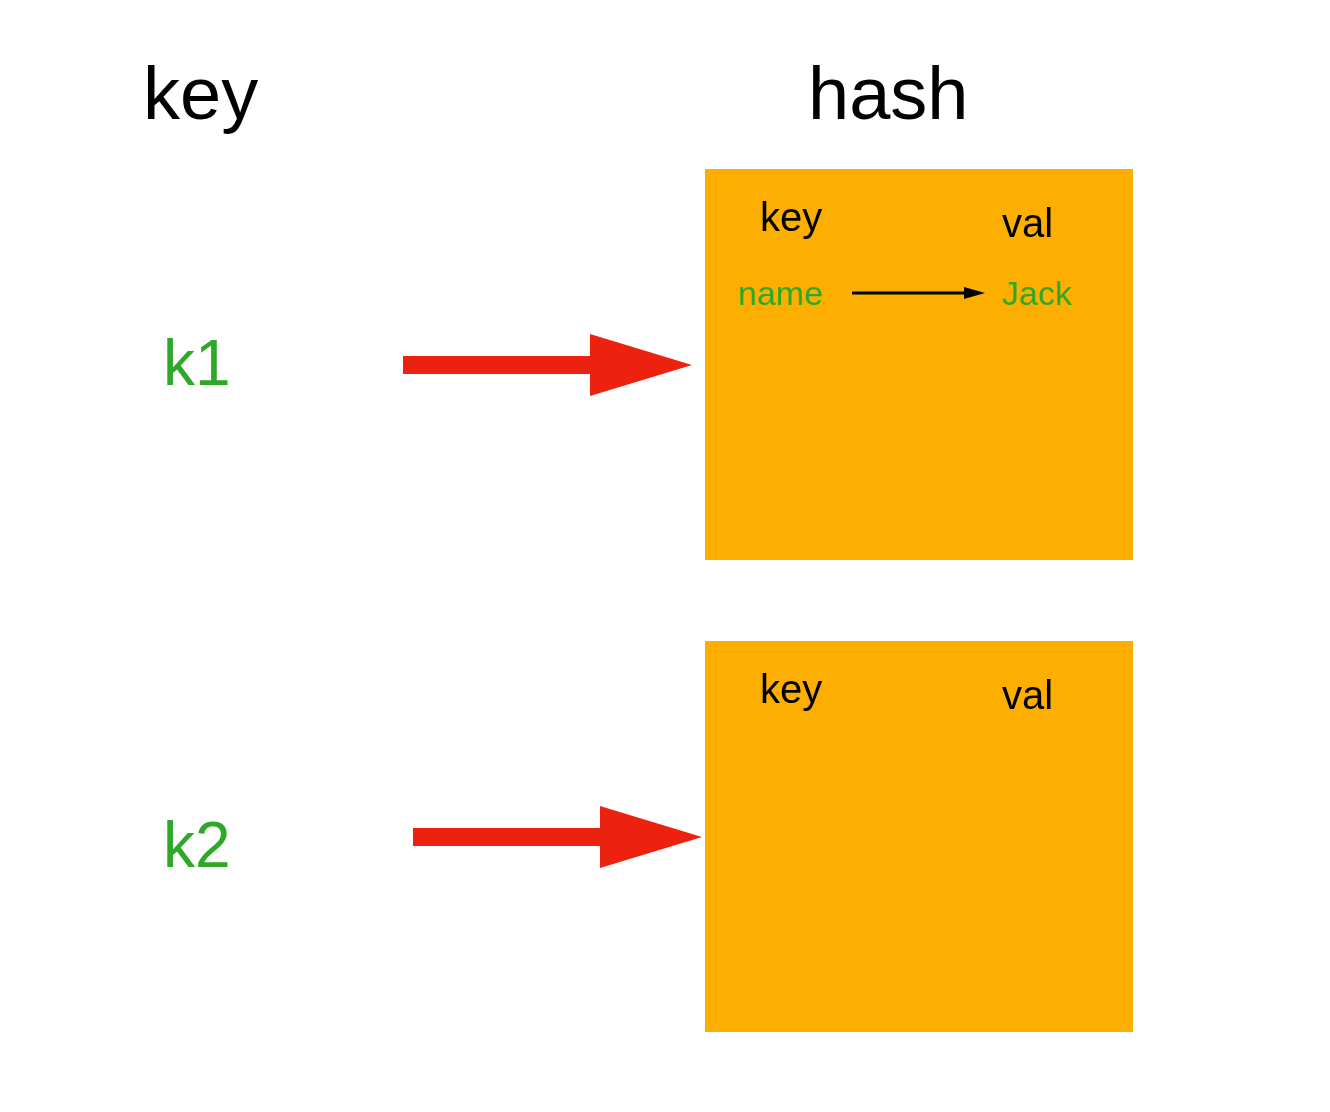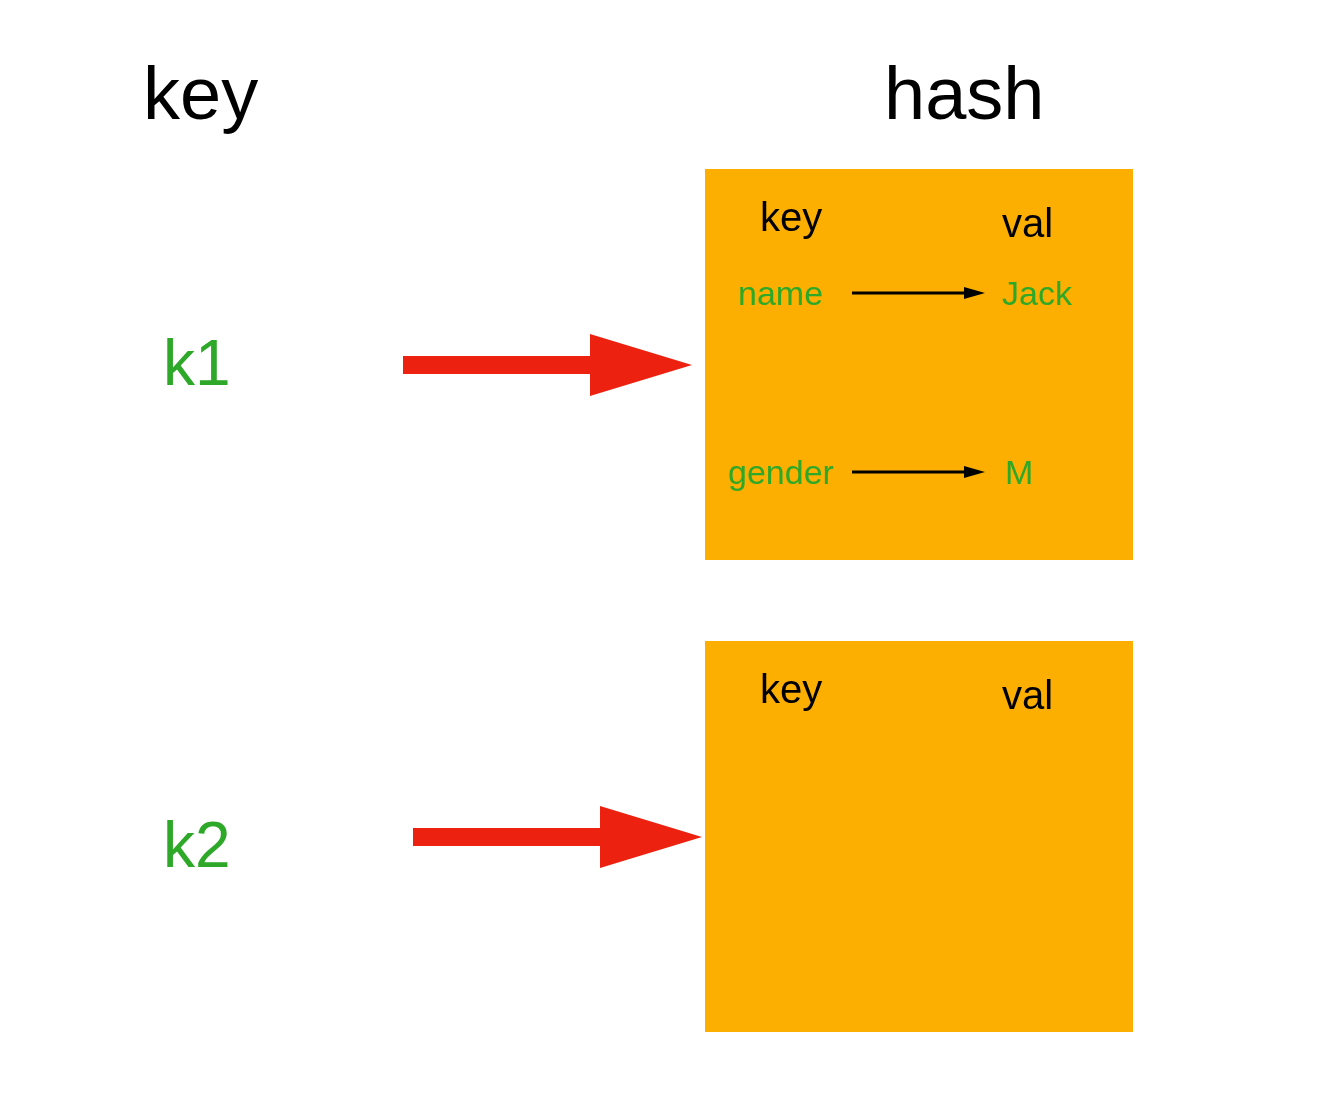--- a/index.html
+++ b/index.html
@@ -19,21 +19,21 @@
   }
   .abs { position: absolute; }
 
   .page-title {
     font-size: 74px;
     line-height: 1.0;
     color: var(--ink);
     white-space: nowrap;
   }
   #title-key  { left: 143px; top: 57px; }
-  #title-hash { left: 884px; top: 57px; }
+  #title-hash { left: 808px; top: 57px; }
 
   .k-label {
     font-size: 64px;
     line-height: 1.0;
     color: var(--green);
     white-space: nowrap;
   }
   #k1 { left: 163px; top: 331px; }
   #k2 { left: 163px; top: 813px; text-align: right; }
 
@@ -107,28 +107,20 @@
   <div class="row" id="b1r1">
     <span class="rkey">name</span>
     <svg class="arrow" width="133" height="14" viewBox="0 0 133 14">
       <line x1="0" y1="7" x2="114" y2="7" stroke="var(--ink)" stroke-width="3"></line>
       <polygon points="112,1 133,7 112,13" fill="var(--ink)"></polygon>
     </svg>
     <span class="rval">Jack</span>
   </div>
 
 
-  <div class="row" id="b1r3">
-    <span class="rkey">gender</span>
-    <svg class="arrow" width="133" height="14" viewBox="0 0 133 14">
-      <line x1="0" y1="7" x2="114" y2="7" stroke="var(--ink)" stroke-width="3"></line>
-      <polygon points="112,1 133,7 112,13" fill="var(--ink)"></polygon>
-    </svg>
-    <span class="rval">M</span>
-  </div>
 </div>
 
 <div class="abs hash-box" id="hash-box-2">
   <div class="col-header key">key</div>
   <div class="col-header val">val</div>
 
 
 </div>
 
 </body></html>

